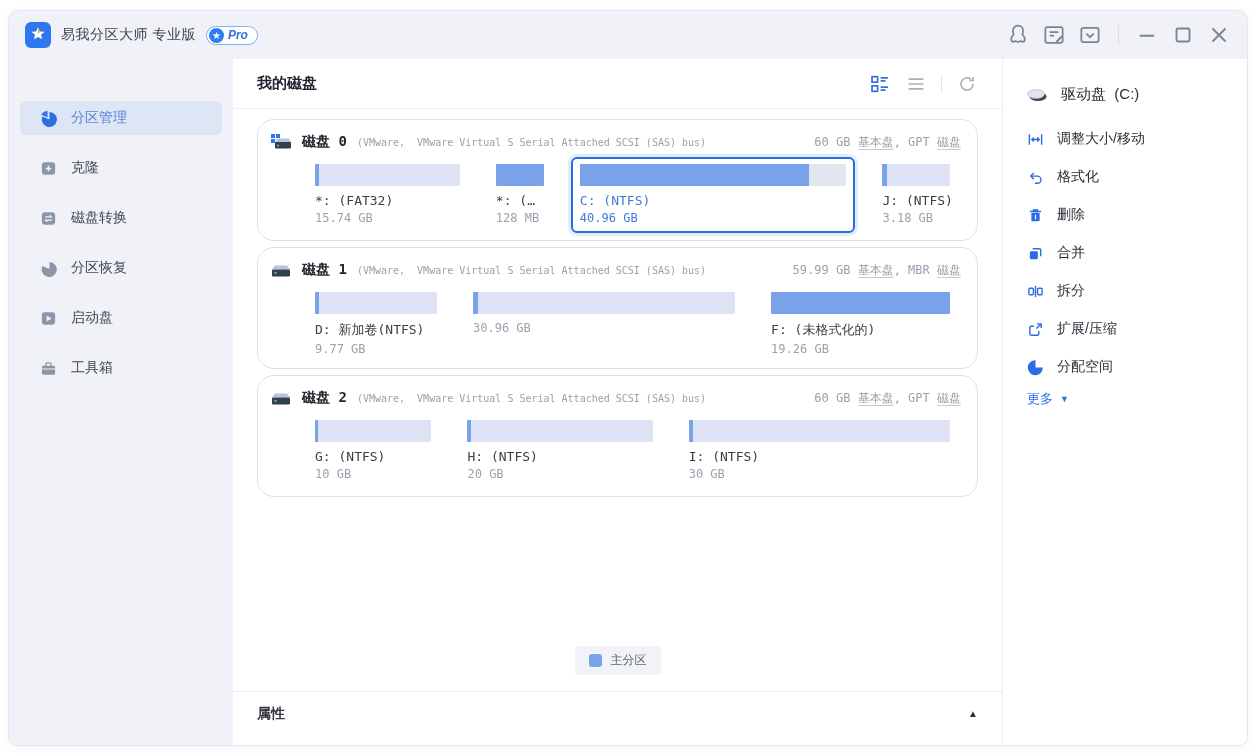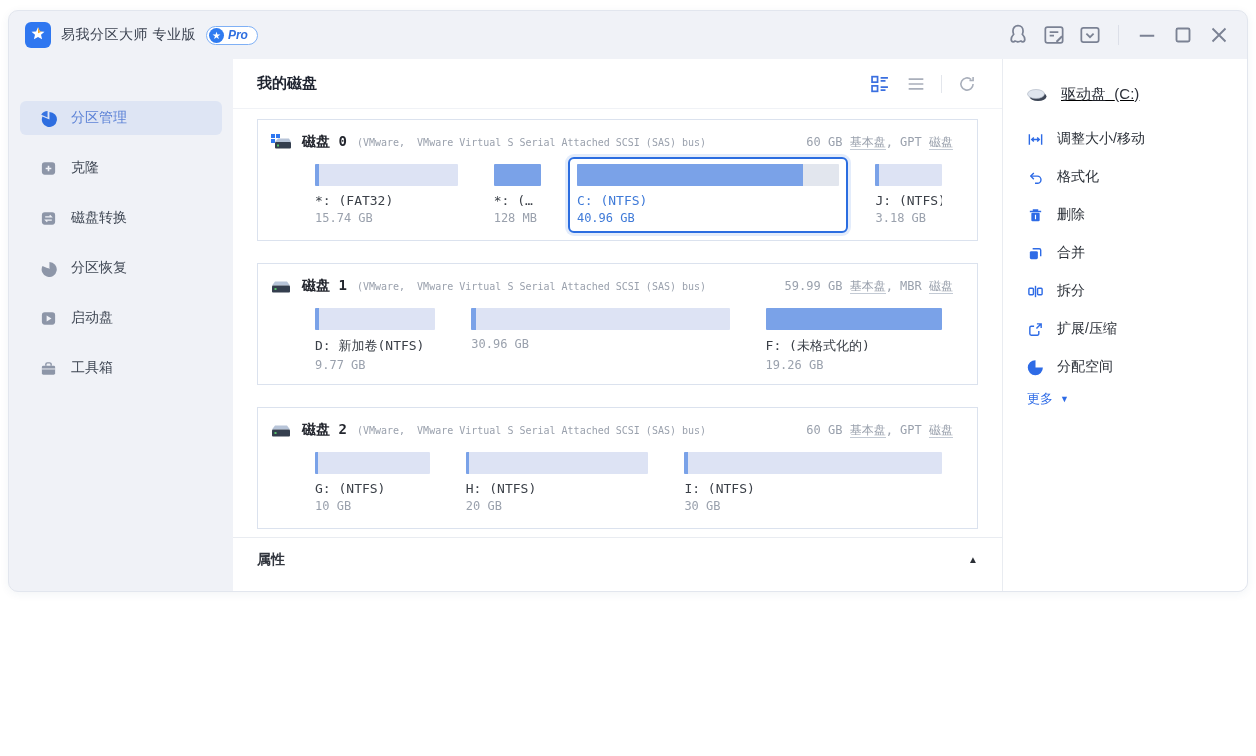--- a/index.html
+++ b/index.html
@@ -1,18 +1,18 @@
 <!DOCTYPE html>
 <html><head>
 <meta charset="utf-8">
 <style>
   * { margin:0; padding:0; box-sizing:border-box; }
   html,body { width:1256px; height:756px; overflow:hidden; background:#fff;
               font-family:"Liberation Sans", sans-serif; }
-  .window { position:absolute; left:8px; top:10px; width:1240px; height:582px;
+  .window { position:absolute; left:8px; top:10px; width:1240px; height:736px;
             background:#f0f2f7; border:1px solid #e2e6ee; border-radius:10px;
             box-shadow:0 2px 10px rgba(40,60,100,.06); overflow:hidden;
             display:flex; flex-direction:column; }
   
   .titlebar { height:48px; flex:0 0 48px; display:flex; align-items:center; padding:0 14px 0 16px; }
   .app-icon { width:26px; height:26px; border-radius:6px; flex:0 0 26px; }
   .app-title { margin-left:10px; font-size:14px; color:#3d4452; font-weight:500; letter-spacing:.5px; }
   .pro-badge { margin-left:10px; display:inline-flex; align-items:center; gap:4px;
                border:1px solid #7fb0f5; border-radius:11px; background:#fff;
                padding:1px 9px 1px 2px; cursor:pointer; }
@@ -37,22 +37,22 @@
   .main-header { height:50px; flex:0 0 50px; display:flex; align-items:center;
                  padding:12px 24px; border-bottom:1px solid #f0f2f6; }
   .main-title { font-size:15px; font-weight:bold; color:#1f2430; }
   .main-tools { margin-left:auto; display:flex; align-items:center; gap:14px; }
   .tool-btn { width:22px; height:22px; display:flex; align-items:center; justify-content:center;
               cursor:pointer; color:#a9afbb; }
   .tool-btn.active { color:#3a6fe0; }
   .tool-sep { width:1px; height:18px; background:#e3e6ec; }
   .disk-area { flex:1; display:flex; flex-direction:column; padding:10px 24px 0 24px;
                overflow:hidden; }
-  .disk-panel { border:1px solid #dbe2ee; border-radius:0; background:#fff;
-                height:122px; flex:0 0 122px; margin-bottom:22px; padding:13px 24px 0 12px; }
+  .disk-panel { border:1px solid #dbe2ee; border-radius:17px; background:#fff;
+                height:122px; flex:0 0 122px; margin-bottom:6px; padding:13px 16px 0 12px; }
   .disk-head { display:flex; align-items:center; }
   .disk-head .dicon { width:22px; height:18px; margin-right:10px; }
   .disk-name { font-size:14px; font-weight:bold; color:#23262e;
                font-family:"DejaVu Sans Mono", monospace; }
   .disk-details { font-size:10px; color:#9aa1ad; margin-left:4px;
                   font-family:"DejaVu Sans Mono", monospace; white-space:pre; }
   .disk-meta { margin-left:auto; font-size:12px; color:#9aa1ad;
                font-family:"DejaVu Sans Mono", monospace; white-space:pre; }
   .disk-meta .u { border-bottom:1px solid #c3cad4; }
   .part-row { display:flex; gap:18px; margin:6px 0 0 36px; padding-right:2px; }
@@ -73,21 +73,21 @@
             align-items:center; gap:9px; }
   .legend-swatch { width:13px; height:13px; border-radius:3px; }
   .legend-label { font-size:12px; color:#5f6672; }
   .props-bar { flex:0 0 54px; border-top:1px solid #e9ecf1; display:flex; align-items:center;
                padding:0 24px 10px 24px; }
   .props-label { font-size:14px; font-weight:600; color:#32363e; }
   .props-toggle { margin-left:auto; color:#2b2f36; font-size:10px; cursor:pointer; }
   
   .actions { width:245px; flex:0 0 245px; background:#fff; border-left:1px solid #e9ecf1;
              padding:26px 18px 0 22px; }
-  .drive-head { display:flex; align-items:center; gap:12px; margin-bottom:16px;text-decoration:underline; }
+  .drive-head { display:flex; align-items:center; gap:12px; margin-bottom:16px; }
   .drive-head .dh-icon { width:24px; height:18px; }
   .drive-head .dh-label { font-size:15px; color:#2b2f38; }
   .action-item { height:38px; display:flex; align-items:center; gap:13px; cursor:pointer;
                  color:#2b3038; font-size:14px; padding-left:2px; }
   .action-item .ic { width:17px; height:17px; color:#2e6be6; flex:0 0 17px; }
   .more-link { margin-top:4px; display:flex; align-items:center; gap:7px; color:#2e6be6;
                font-size:13px; cursor:pointer; padding-left:2px; }
   .more-link .tri { font-size:9px; }
   svg { display:block; width:100%; height:100%; }
 </style>

